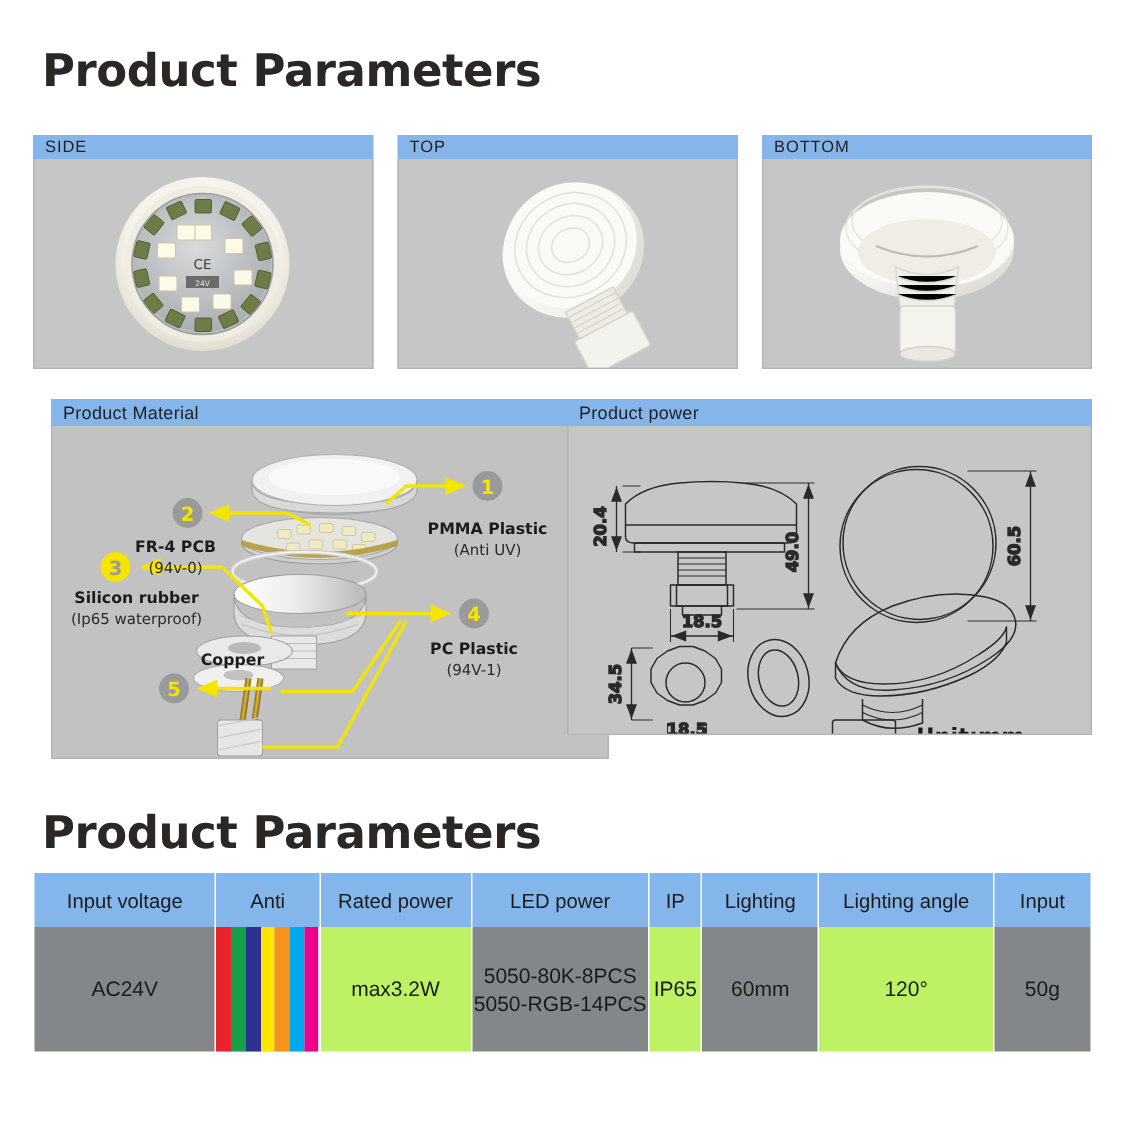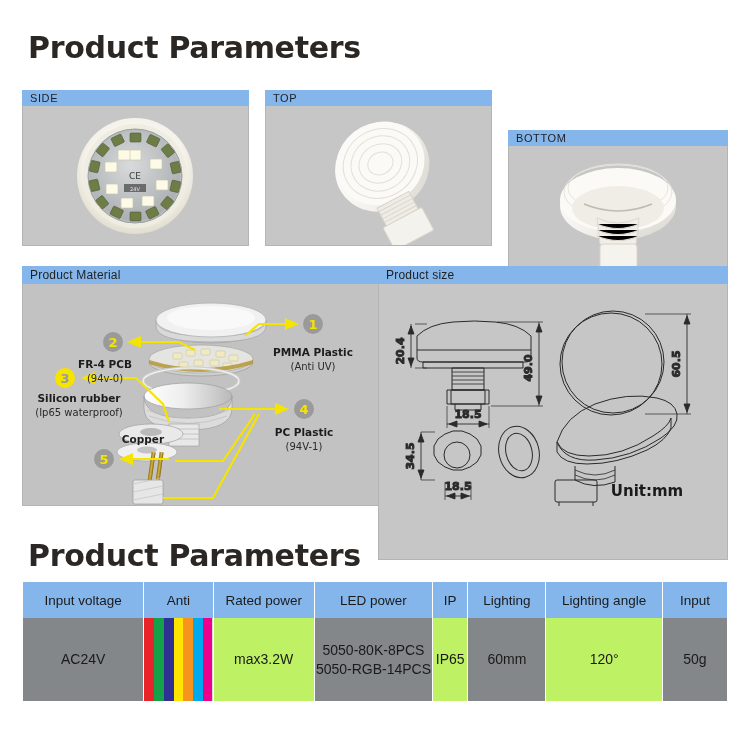--- a/index.html
+++ b/index.html
@@ -41,30 +41,30 @@
     background: #c8c8c8;
     border: 1px solid #b4b4b4;
     border-top: none;
     position: relative;
     overflow: hidden;
   }
 
   
   #panel-side   { left: 22px;  top: 90px; width: 227px; }
   #panel-top    { left: 265px; top: 90px; width: 227px; }
-  #panel-bottom { left: 508px; top: 90px; width: 220px; margin-top: 40px; }
+  #panel-bottom { left: 508px; top: 90px; width: 220px; }
   #panel-side .panel-body,
   #panel-top .panel-body,
   #panel-bottom .panel-body { height: 140px; background: #c6c6c6; }
 
   
-  #panel-material { left: 22px;  top: 266px; width: 372px; }
+  #panel-material { left: 34px;  top: 266px; width: 372px; }
   #panel-size     { left: 378px; top: 266px; width: 350px; }
   #panel-material .panel-body { height: 222px; background: #c2c2c2; }
-  #panel-size .panel-body     { height: 276px; background: #c6c6c6; text-align: right; }
+  #panel-size .panel-body     { height: 206px; background: #c6c6c6; text-align: right; }
 
   svg { display: block; }
   .fig { position: absolute; left: 0; top: 0; }
 
   
   #param-table {
     position: absolute;
     left: 22px; top: 582px;
     width: 706px;
     border-collapse: separate;
@@ -360,21 +360,21 @@
         <g>
           <circle cx="81" cy="175" r="10" fill="#9a9a9a"></circle>
           <text x="81" y="180" text-anchor="middle" font-family="DejaVu Sans, sans-serif" font-size="13" font-weight="bold" fill="#f5e400">5</text>
           <text x="120" y="159" text-anchor="middle" font-family="DejaVu Sans, sans-serif" font-size="10.5" font-weight="bold" fill="#1c1c1c">Copper</text>
         </g>
       </svg>
     </div>
   </div>
 
   <div class="panel" id="panel-size">
-    <div class="panel-head big">Product size</div>
+    <div class="panel-head big">Product power</div>
     <div class="panel-body">
       <svg class="fig" width="348" height="222" viewBox="0 0 348 222">
         <rect width="348" height="222" fill="#c6c6c6"></rect>
         <g stroke="#2a2a2a" stroke-width="1" fill="none" stroke-linejoin="round">
 
           <g>
             <path d="M38 52 q12 -12 36 -14 q22 -2 42 0 q24 2 36 14 l0 22 q0 4 -6 4 l-102 0 q-6 0 -6 -4 z"></path>
             <line x1="38" y1="66" x2="152" y2="66"></line>
             <rect x="44" y="78" width="100" height="6"></rect>
 

